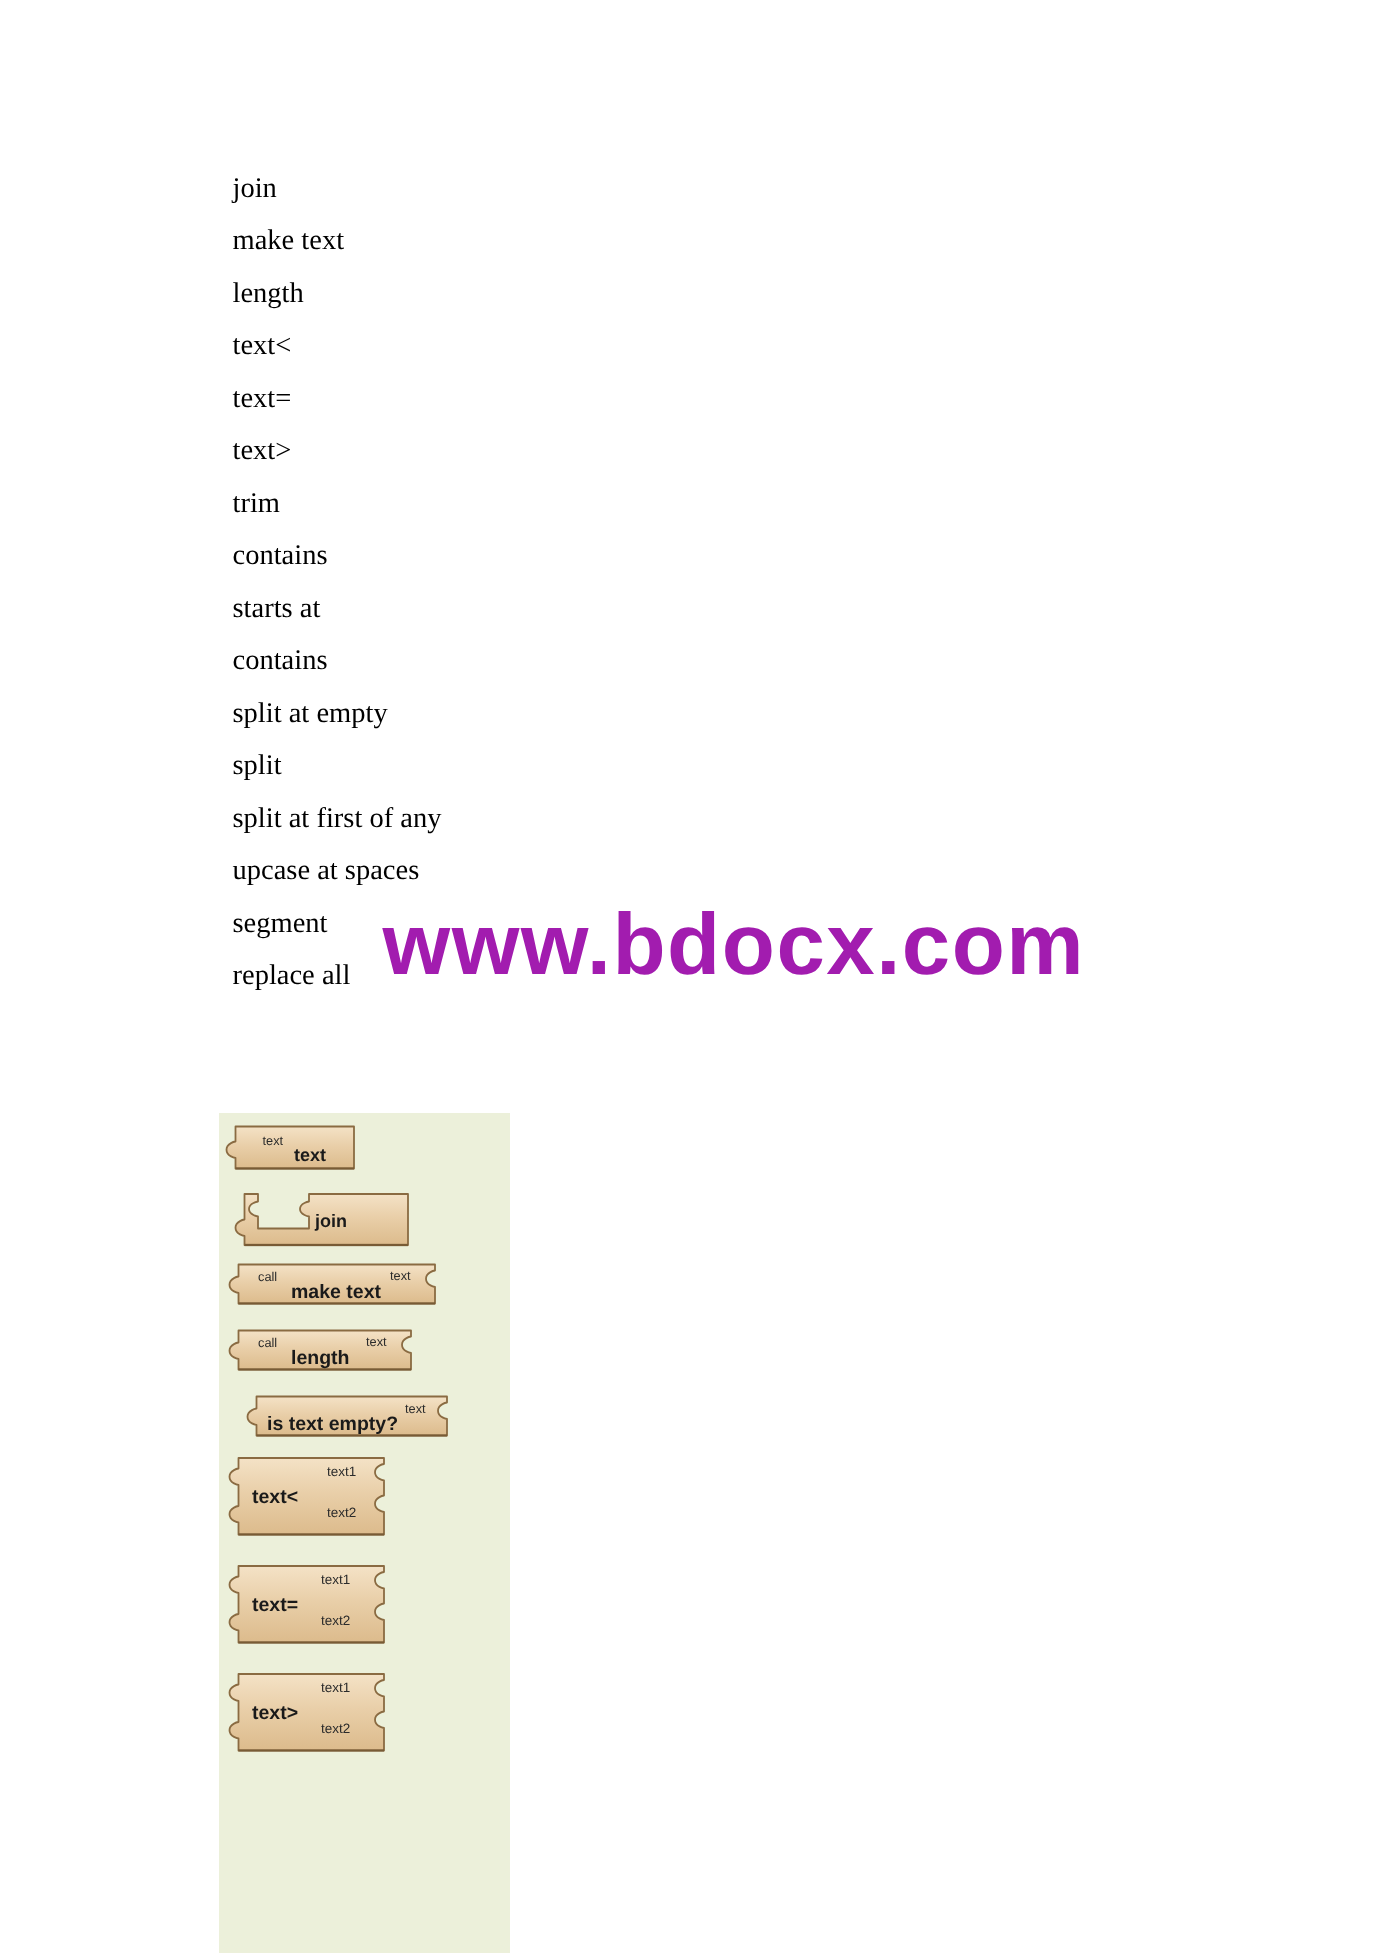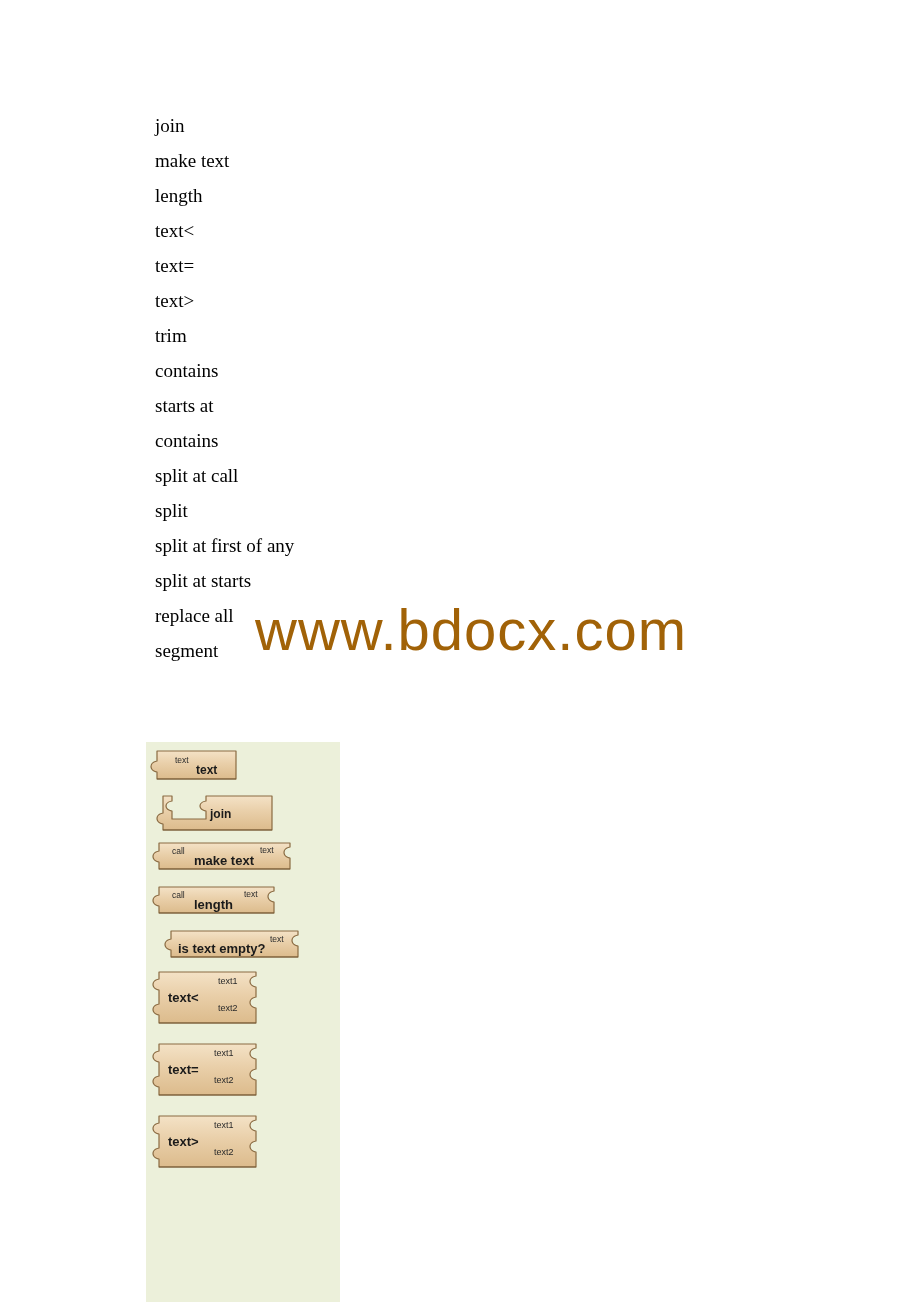--- a/index.html
+++ b/index.html
@@ -16,24 +16,25 @@
   }
 
   
   .watermark {
     position: absolute;
     left: 255px;
     top: 596px;
     font-family: "Liberation Sans", sans-serif;
     font-size: 58px;
     letter-spacing: 1px;
-    color: #a16207;
+    color: #a21caf;
     white-space: nowrap;
     user-select: none;
     z-index: 1;
+    font-weight: bold;
   }
 
   
   .term-list {
     position: absolute;
     left: 155px;
     top: 108px;
     z-index: 2;
   }
   .term {
@@ -72,26 +73,26 @@
   <div class="term">join</div>
   <div class="term">make text</div>
   <div class="term">length</div>
   <div class="term">text&lt;</div>
   <div class="term">text=</div>
   <div class="term">text&gt;</div>
   <div class="term">trim</div>
   <div class="term">contains</div>
   <div class="term">starts at</div>
   <div class="term">contains</div>
-  <div class="term">split at call</div>
+  <div class="term">split at empty</div>
   <div class="term">split</div>
   <div class="term">split at first of any</div>
-  <div class="term">split at starts</div>
+  <div class="term">upcase at spaces</div>
+  <div class="term">segment</div>
   <div class="term">replace all</div>
-  <div class="term">segment</div>
 </div>
 
 <div class="blocks-panel">
 
   <div class="block-row" style="left:2px; top:6px;">
     <svg class="block-svg" width="95" height="36" viewBox="0 0 95 36" xmlns="http://www.w3.org/2000/svg">
       <defs>
         <linearGradient id="g1" x1="0" y1="0" x2="0" y2="1">
           <stop offset="0%" stop-color="#f4e2c6"></stop>
           <stop offset="45%" stop-color="#e9cfa9"></stop>

